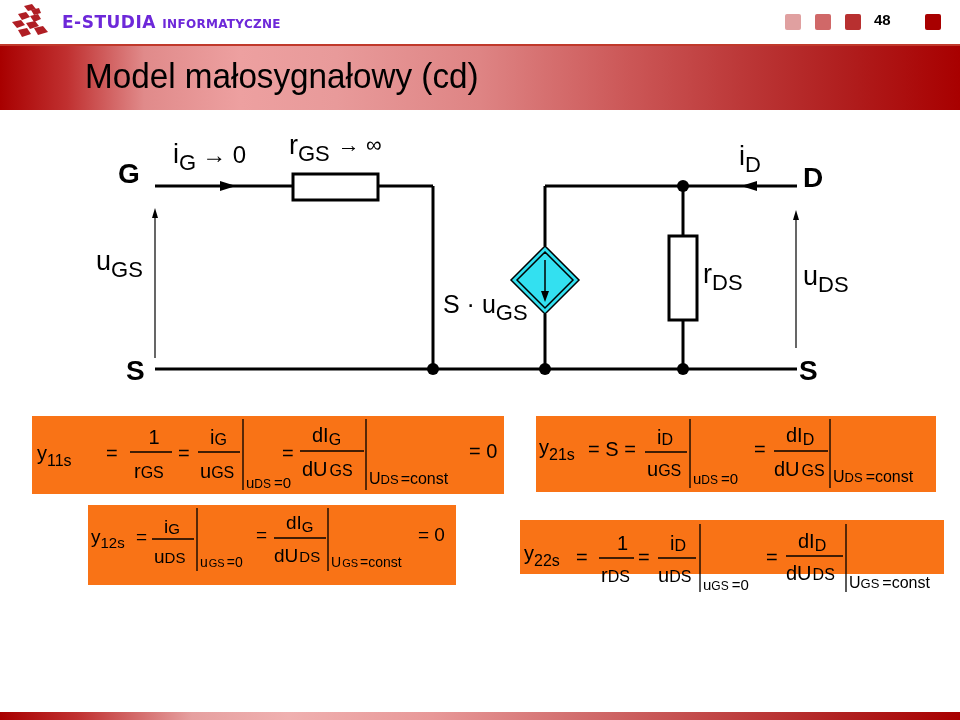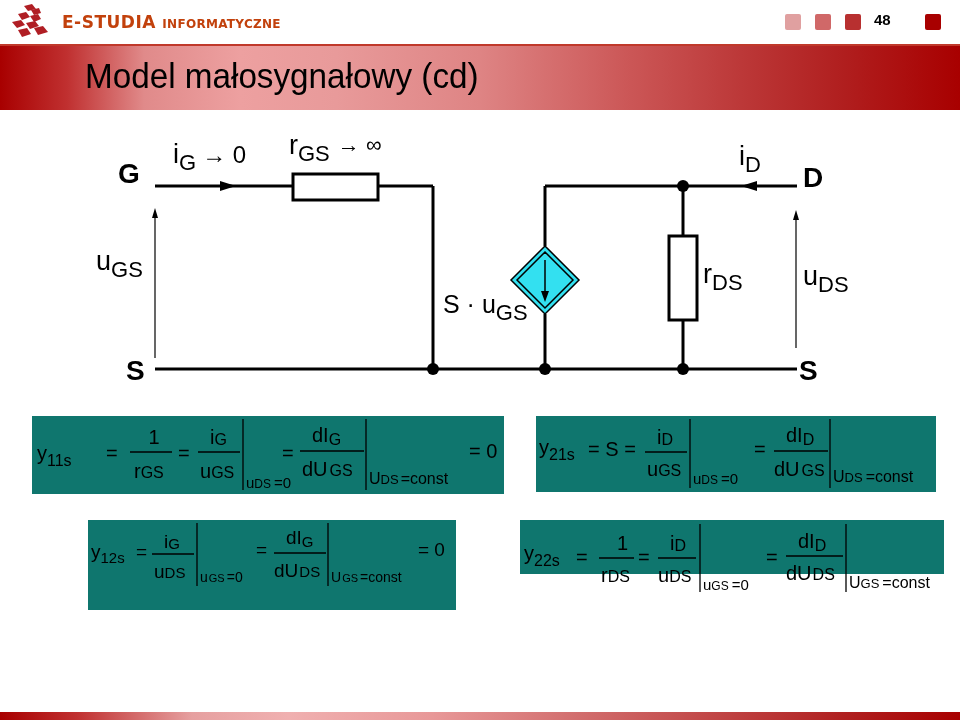--- a/index.html
+++ b/index.html
@@ -1,33 +1,33 @@
 <!DOCTYPE html>
 <html><head>
 <meta charset="utf-8">
 <style>
   html, body { margin:0; padding:0; }
   body { width:960px; height:720px; position:relative; background:#ffffff; overflow:hidden;
          font-family:"Liberation Sans", sans-serif; color:#000; }
   .header { position:absolute; left:0; top:0; width:960px; height:44px; background:#fff; }
   .logo { position:absolute; left:10px; top:4px; width:42px; height:34px; }
-  .brand { position:absolute; left:62px; top:12px; color:#c2410c; font-family:"DejaVu Sans", sans-serif;
+  .brand { position:absolute; left:62px; top:12px; color:#6d28d9; font-family:"DejaVu Sans", sans-serif;
            font-weight:bold; font-size:17px; letter-spacing:0.5px; white-space:nowrap; }
   .brand .big { font-size:17px; }
   .brand .small { font-size:12px; font-weight:bold; letter-spacing:0.3px; }
   .nav-sq { position:absolute; top:14px; width:16px; height:16px; border-radius:2px; }
   .page-num { position:absolute; left:874px; top:11px; font-size:15px; font-weight:bold; font-family:"Liberation Sans", sans-serif; }
   .title-bar { position:absolute; left:0; top:44px; width:960px; height:64px;
     background:linear-gradient(to right,#a80000 0%,#c03030 7%,#e08a8a 15%,#eda0a0 25%,#e89a9a 35%,#de8484 50%,#cc5858 65%,#bb3636 78%,#b01e1e 88%,#a80000 100%);
     border-top:2px solid #c0392b; }
   .title { position:absolute; left:85px; top:56px; font-size:35px; font-family:"Liberation Sans", sans-serif; color:#000; white-space:nowrap; transform:scaleX(0.95); transform-origin:left; }
   .footer { position:absolute; left:0; top:712px; width:960px; height:8px;
     background:linear-gradient(to right,#a80000 0%,#c03030 8%,#e6a0a0 20%,#f0b0b0 30%,#e89898 45%,#d26e6e 60%,#c04444 75%,#b02020 88%,#a80000 100%); }
   svg text { font-family:"Liberation Sans", sans-serif; }
-  .eq { position:absolute; background:#0f766e; }
+  .eq { position:absolute; background:#f97316; }
   .eq svg { position:absolute; left:0; top:0; }
 </style>
 </head>
 <body>
 
 <div class="header">
   <svg class="logo" viewBox="0 0 42 34">
     <g fill="#b01e24">
       <polygon points="14,2 22,0 26,5 18,7"></polygon>
       <polygon points="21,6 29,4 31,9 24,11"></polygon>
@@ -147,21 +147,21 @@
     <text x="157" y="68" font-size="15"><tspan>u</tspan><tspan font-size="12">DS</tspan><tspan dx="3">=0</tspan></text>
     <text x="218" y="40" font-size="20">=</text>
     <text x="250" y="26" font-size="20"><tspan>dI</tspan><tspan font-size="16" dy="3">D</tspan></text>
     <line x1="238" y1="35" x2="292" y2="35" stroke="#000" stroke-width="1.3"></line>
     <text x="238" y="60" font-size="20"><tspan>dU</tspan><tspan font-size="16" dx="2">GS</tspan></text>
     <line x1="294" y1="3" x2="294" y2="72" stroke="#000" stroke-width="1.3"></line>
     <text x="297" y="66" font-size="16"><tspan>U</tspan><tspan font-size="13">DS</tspan><tspan dx="3">=const</tspan></text>
   </svg>
 </div>
 
-<div class="eq" style="left:88px;top:520px;width:368px;height:90px">
+<div class="eq" style="left:88px;top:505px;width:368px;height:80px">
   <svg width="368" height="70">
     <text x="3" y="38" font-size="19"><tspan>y</tspan><tspan font-size="15" dy="5">12s</tspan></text>
     <text x="48" y="38" font-size="19">=</text>
     <text x="76" y="28" font-size="19"><tspan>i</tspan><tspan font-size="15" dy="1">G</tspan></text>
     <line x1="64" y1="34" x2="106" y2="34" stroke="#000" stroke-width="1.3"></line>
     <text x="66" y="58" font-size="19"><tspan>u</tspan><tspan font-size="15">DS</tspan></text>
     <line x1="109" y1="3" x2="109" y2="66" stroke="#000" stroke-width="1.3"></line>
     <text x="112" y="62" font-size="14"><tspan>u</tspan><tspan font-size="11" dx="1">GS</tspan><tspan dx="2">=0</tspan></text>
     <text x="168" y="36" font-size="19">=</text>
     <text x="198" y="24" font-size="19"><tspan>dI</tspan><tspan font-size="15" dy="3">G</tspan></text>

